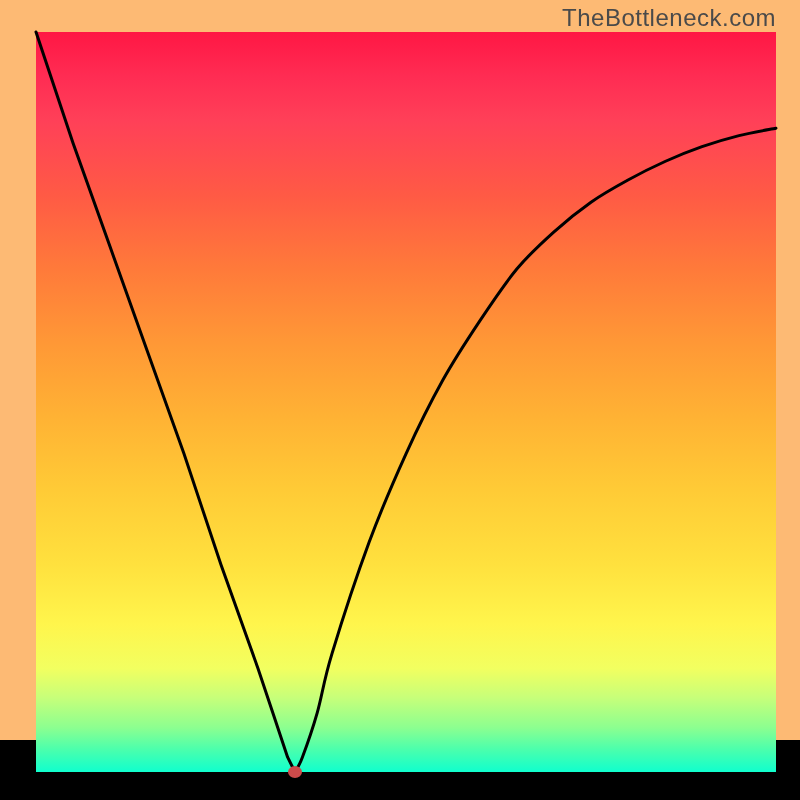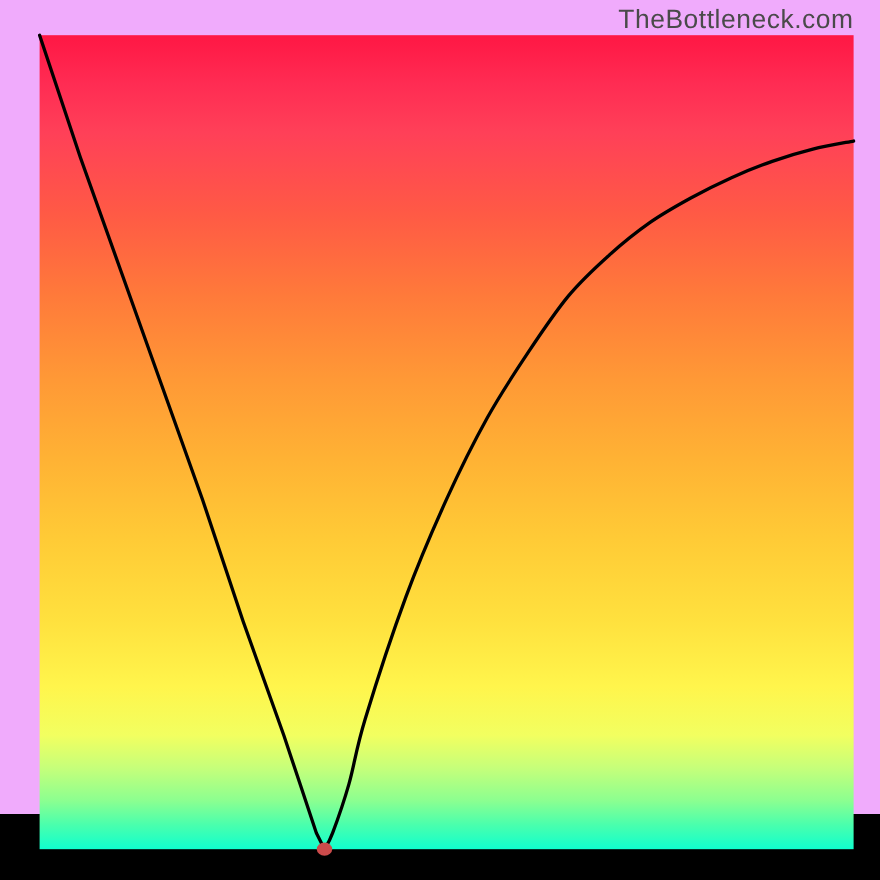--- a/index.html
+++ b/index.html
@@ -7,21 +7,21 @@
     padding: 0;
     width: 800px;
     height: 800px;
     background: #000;
     overflow: hidden;
   }
   .container {
     position: relative;
     width: 800px;
     height: 740px;
-    background: #f0abfc;
+    background: #fdba74;
   }
   .watermark {
     position: absolute;
     top: 4px;
     right: 24px;
     color: #4a4a4a;
     font-family: Arial, Helvetica, sans-serif;
     font-size: 24px;
     font-weight: 500;
     letter-spacing: 0.5px;

